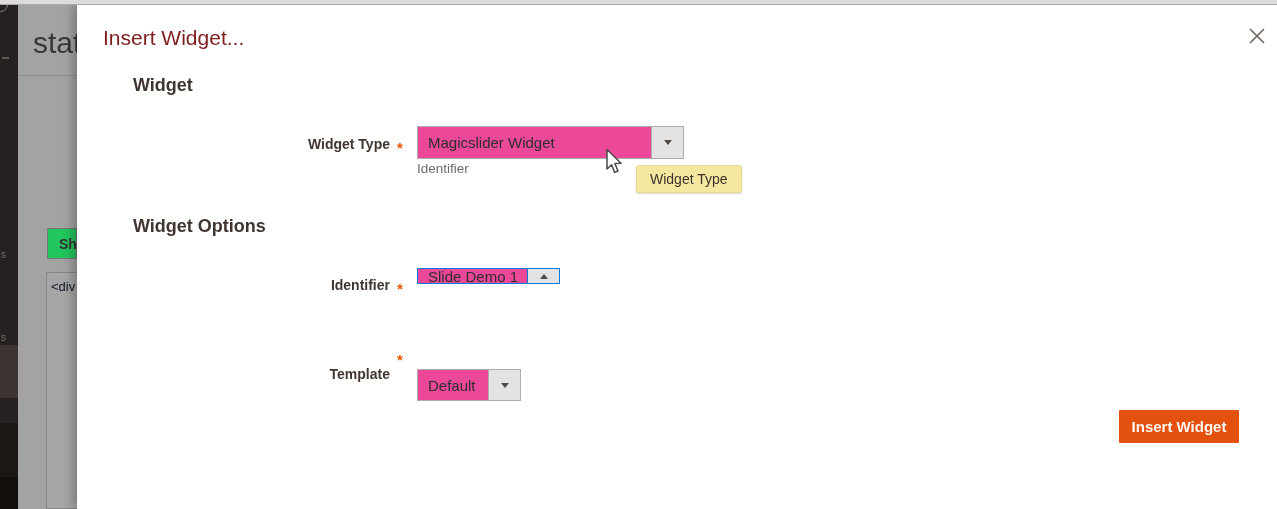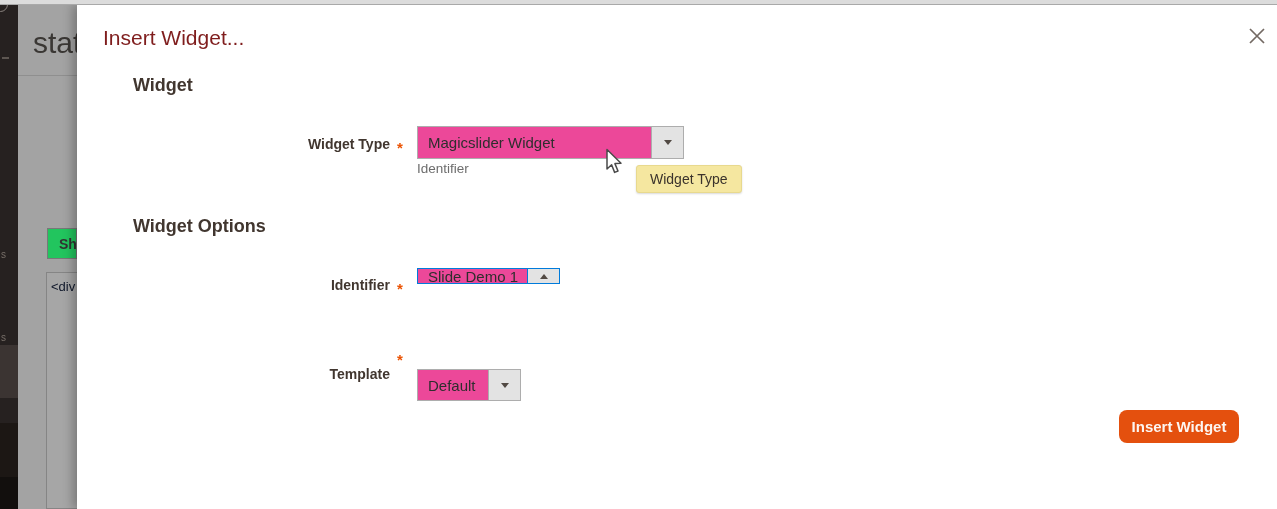--- a/index.html
+++ b/index.html
@@ -67,21 +67,21 @@
   .fld-hint { position:absolute; left:340px; top:156px; font-size:13.5px; color:#6d6d6d; }
 
   .tooltip { position:absolute; left:559px; top:160px; height:28px; padding:0 13px;
              background:#f5e7a0; border:1px solid #e8d98e; border-radius:3px;
              display:flex; align-items:center; font-size:14px; color:#3b332c;
              box-shadow:0 1px 2px rgba(0,0,0,0.15); }
 
   .cursor { position:absolute; left:528px; top:143px; z-index:30; }
 
   .insert-btn { position:absolute; left:1042px; top:405px; width:120px; height:33px;
-                background:#e4500e; border:none; border-radius:8px; color:#fdf6f1;
+                background:#e4500e; border:none; border-radius:1px; color:#fdf6f1;
                 font-size:15px; font-weight:700; cursor:pointer;
                 font-family:"Liberation Sans", sans-serif; }
 </style>
 </head>
 <body>
 
 <div class="screen">
 
   <div class="top-strip"></div>
 

